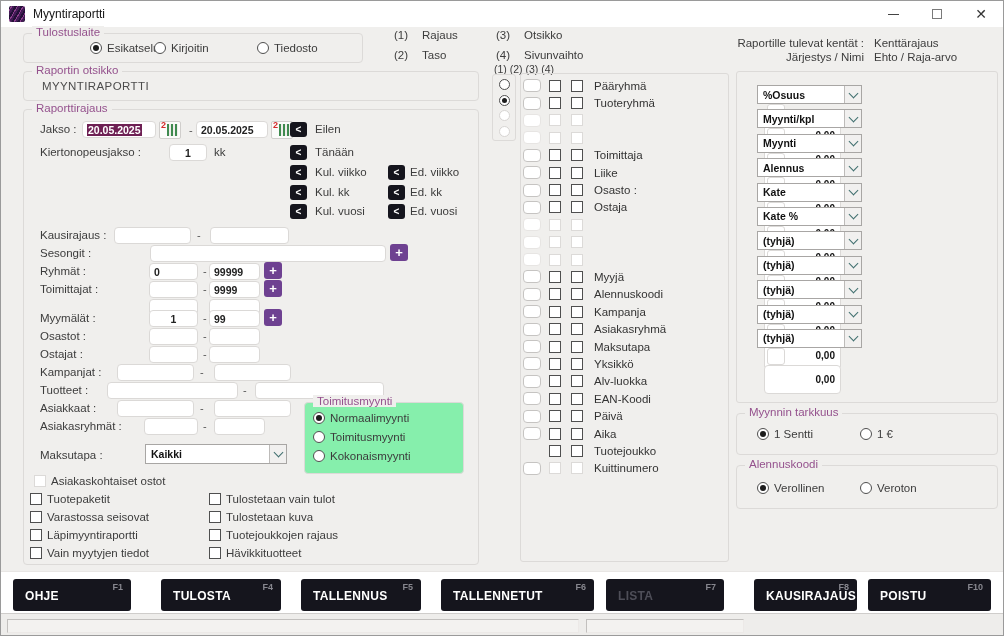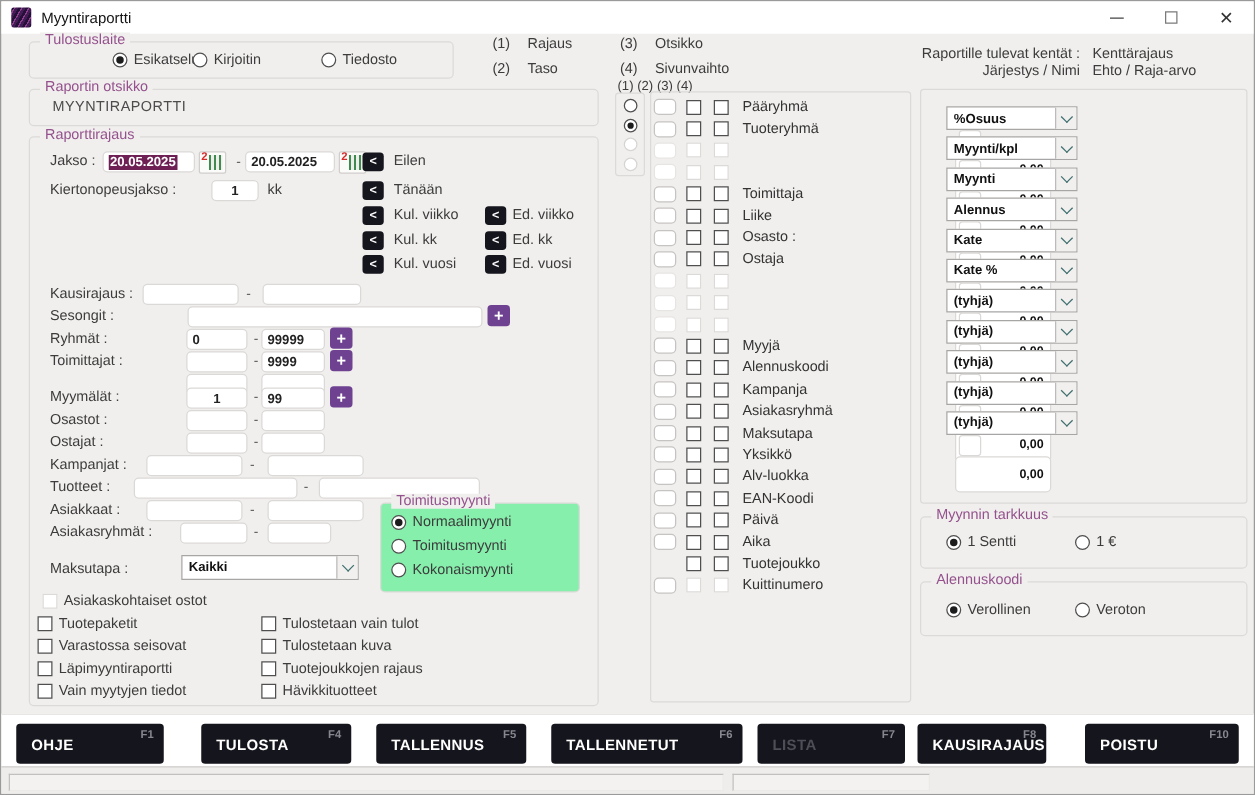--- a/index.html
+++ b/index.html
@@ -87,21 +87,21 @@
   .bbtn { position:absolute; top:7px; height:32px; background:#15151d; border-radius:3px; }
   .bbtn .blabel { position:absolute; left:12px; top:10px; font-size:12px; font-weight:700;
                   color:#fff; letter-spacing:.3px; white-space:nowrap; }
   .bbtn .fkey { position:absolute; right:8px; top:3px; font-size:9px; font-weight:700; color:#87878f; }
   .bbtn.dim .blabel { color:#4e4e58; }
   .bbar div.bbtn:nth-of-type(1){ left:12px;  width:118px; }
   .bbar div.bbtn:nth-of-type(2){ left:160px; width:120px; }
   .bbar div.bbtn:nth-of-type(3){ left:300px; width:120px; }
   .bbar div.bbtn:nth-of-type(4){ left:440px; width:153px; }
   .bbar div.bbtn:nth-of-type(5){ left:605px; width:118px;text-align:center; }
-  .bbar div.bbtn:nth-of-type(6){ left:733px; width:103px; }
+  .bbar div.bbtn:nth-of-type(6){ left:753px; width:103px; }
   .bbar div.bbtn:nth-of-type(7){ left:867px; width:123px; }
   .sbar { position:absolute; left:0; top:612px; width:1004px; height:24px; background:#eeedeb;
           border-top:1px solid #cfcdcb; }
   .spanel { position:absolute; top:5px; height:14px; background:#f3f2f0; border:1px solid;
             border-color:#c2c0be #ece9e7 #ece9e7 #c2c0be; }
 
   .ckrow { display:flex; align-items:flex-end; height:18px; }
   .cklabel { margin-left:5px; font-size:11.5px; color:#3c3c3c; white-space:nowrap; }
   .radlab { margin-left:5px; font-size:11.5px; color:#3c3c3c; white-space:nowrap; }
   .hz { display:flex; align-items:center; position:absolute; }

